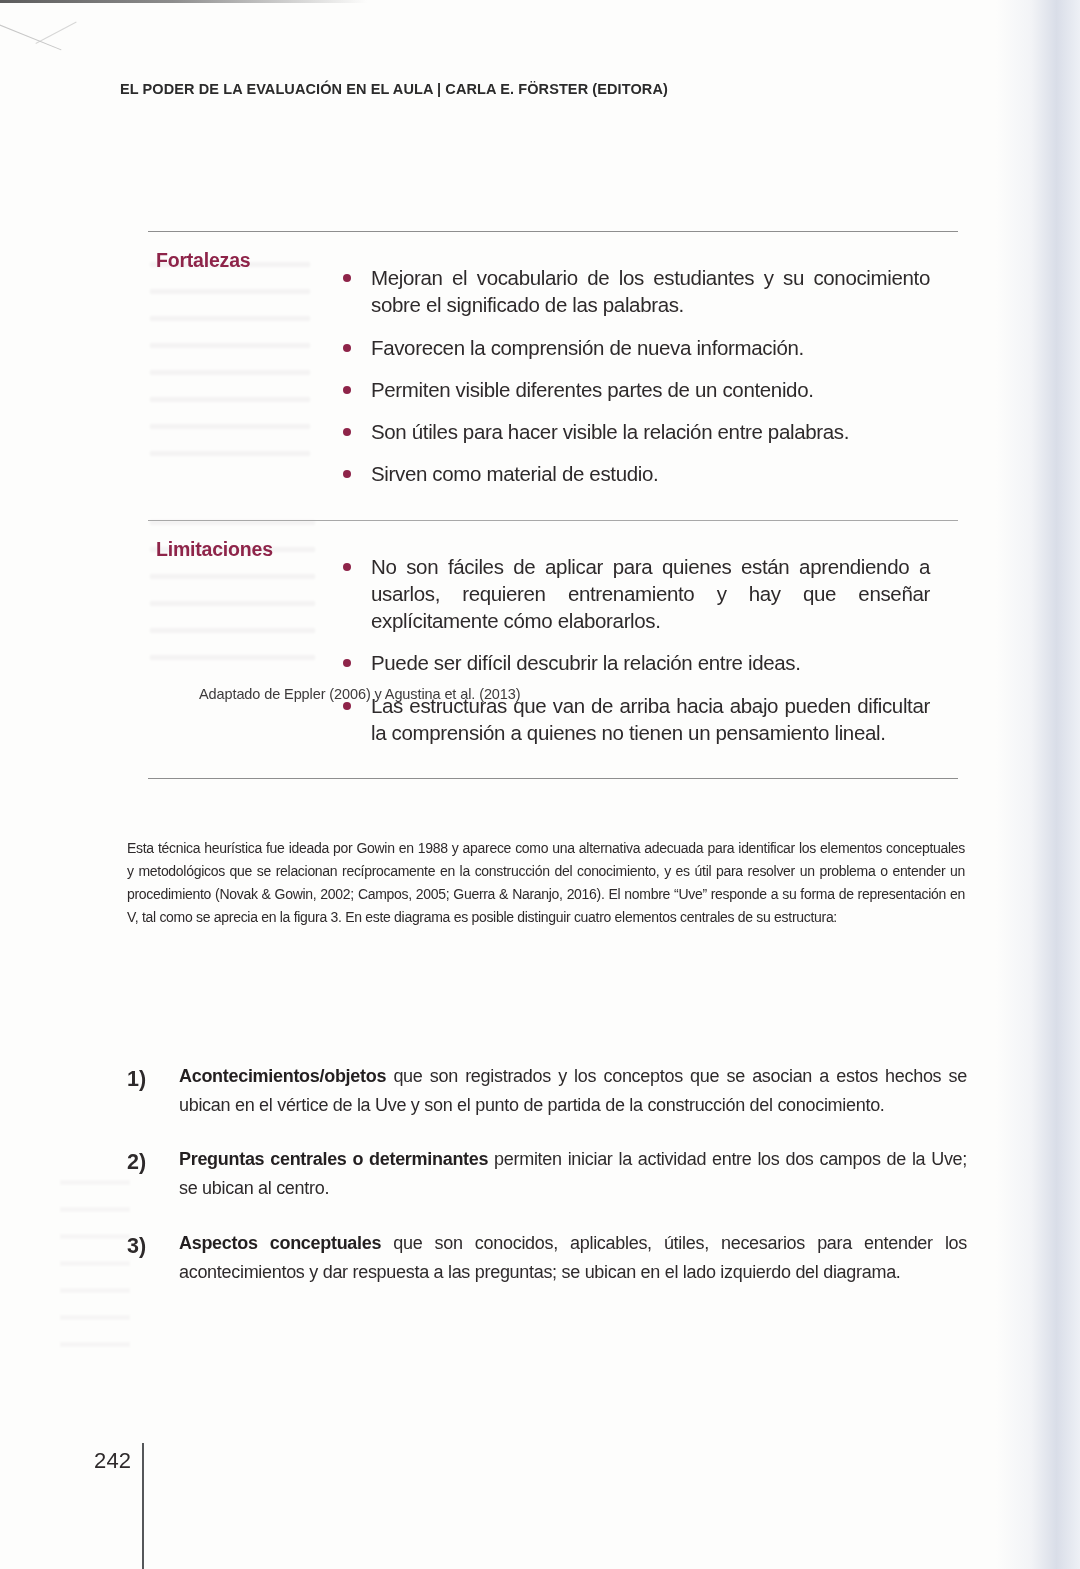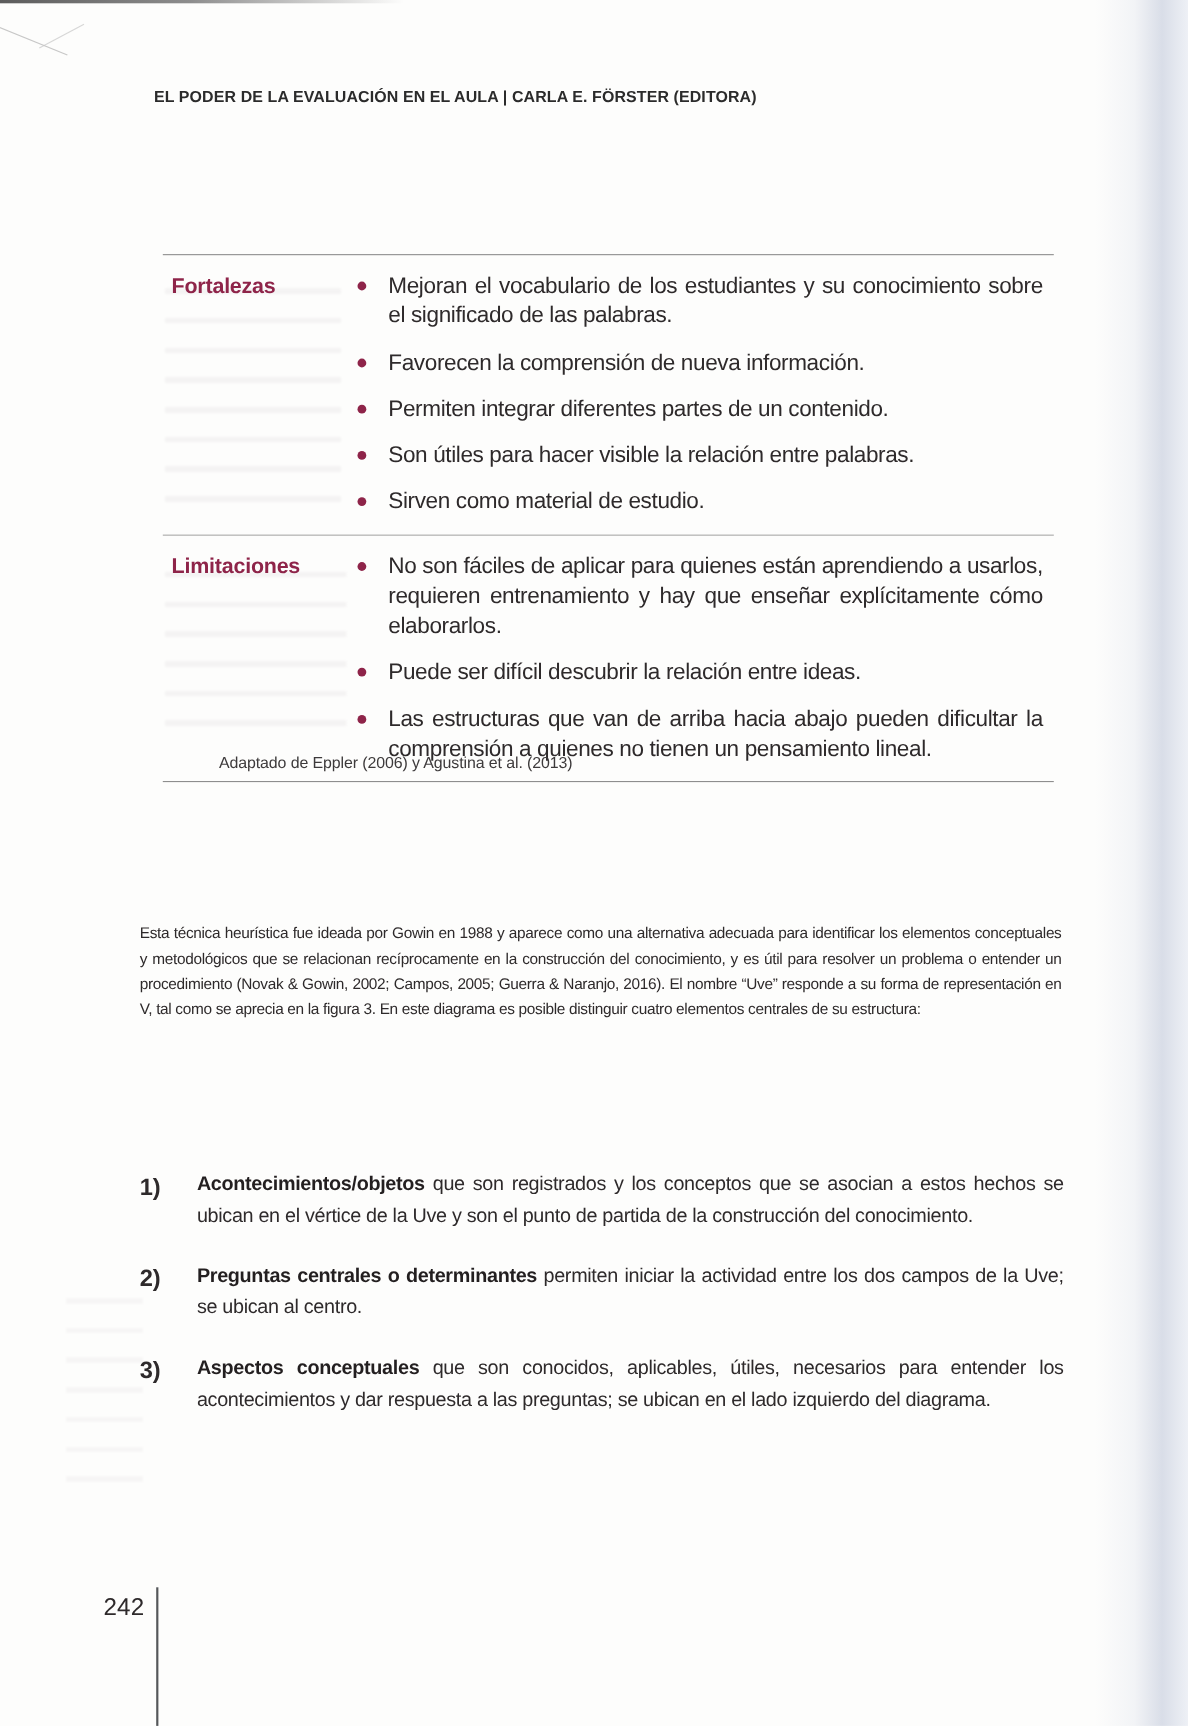--- a/index.html
+++ b/index.html
@@ -79,21 +79,20 @@
   
   .running-head {
     position: absolute;
     left: 120px;
     top: 81px;
     font-size: 14.5px;
     letter-spacing: .1px;
     font-weight: 600;
     color: #2b2b2b;
     white-space: nowrap;
-    margin-left: 20px;
   }
 
   
   .lead-in {
     position: absolute;
     left: 127px;
     top: 140px;
     width: 832px;
     font-size: 21.5px;
     line-height: 1.35;
@@ -124,21 +123,21 @@
     font-weight: 700;
     color: #8e2449;
     letter-spacing: -0.2px;
   }
   .tcell {
     flex: 1 1 auto;
     padding: 14px 10px 14px 8px;
   }
   ul.bullets {
     list-style: none;
-    margin: 0;
+    margin: 18px;
     padding: 0;
   }
   ul.bullets li {
     position: relative;
     padding-left: 34px;
     margin: 0 0 15px 0;
     font-size: 20.5px;
     line-height: 1.33;
     color: #2e2a2b;
     letter-spacing: -0.35px;
@@ -258,21 +257,21 @@
 
 
   <div class="table">
 
     <div class="trow">
       <div class="tlabel">Fortalezas</div>
       <div class="tcell">
         <ul class="bullets">
           <li>Mejoran el vocabulario de los estudiantes y su conocimiento sobre el significado de las palabras.</li>
           <li>Favorecen la comprensión de nueva información.</li>
-          <li>Permiten integrar diferentes partes de un contenido.</li>
+          <li>Permiten visible diferentes partes de un contenido.</li>
           <li>Son útiles para hacer visible la relación entre palabras.</li>
           <li>Sirven como material de estudio.</li>
         </ul>
       </div>
     </div>
 
     <div class="trow">
       <div class="tlabel">Limitaciones</div>
       <div class="tcell">
         <ul class="bullets">

